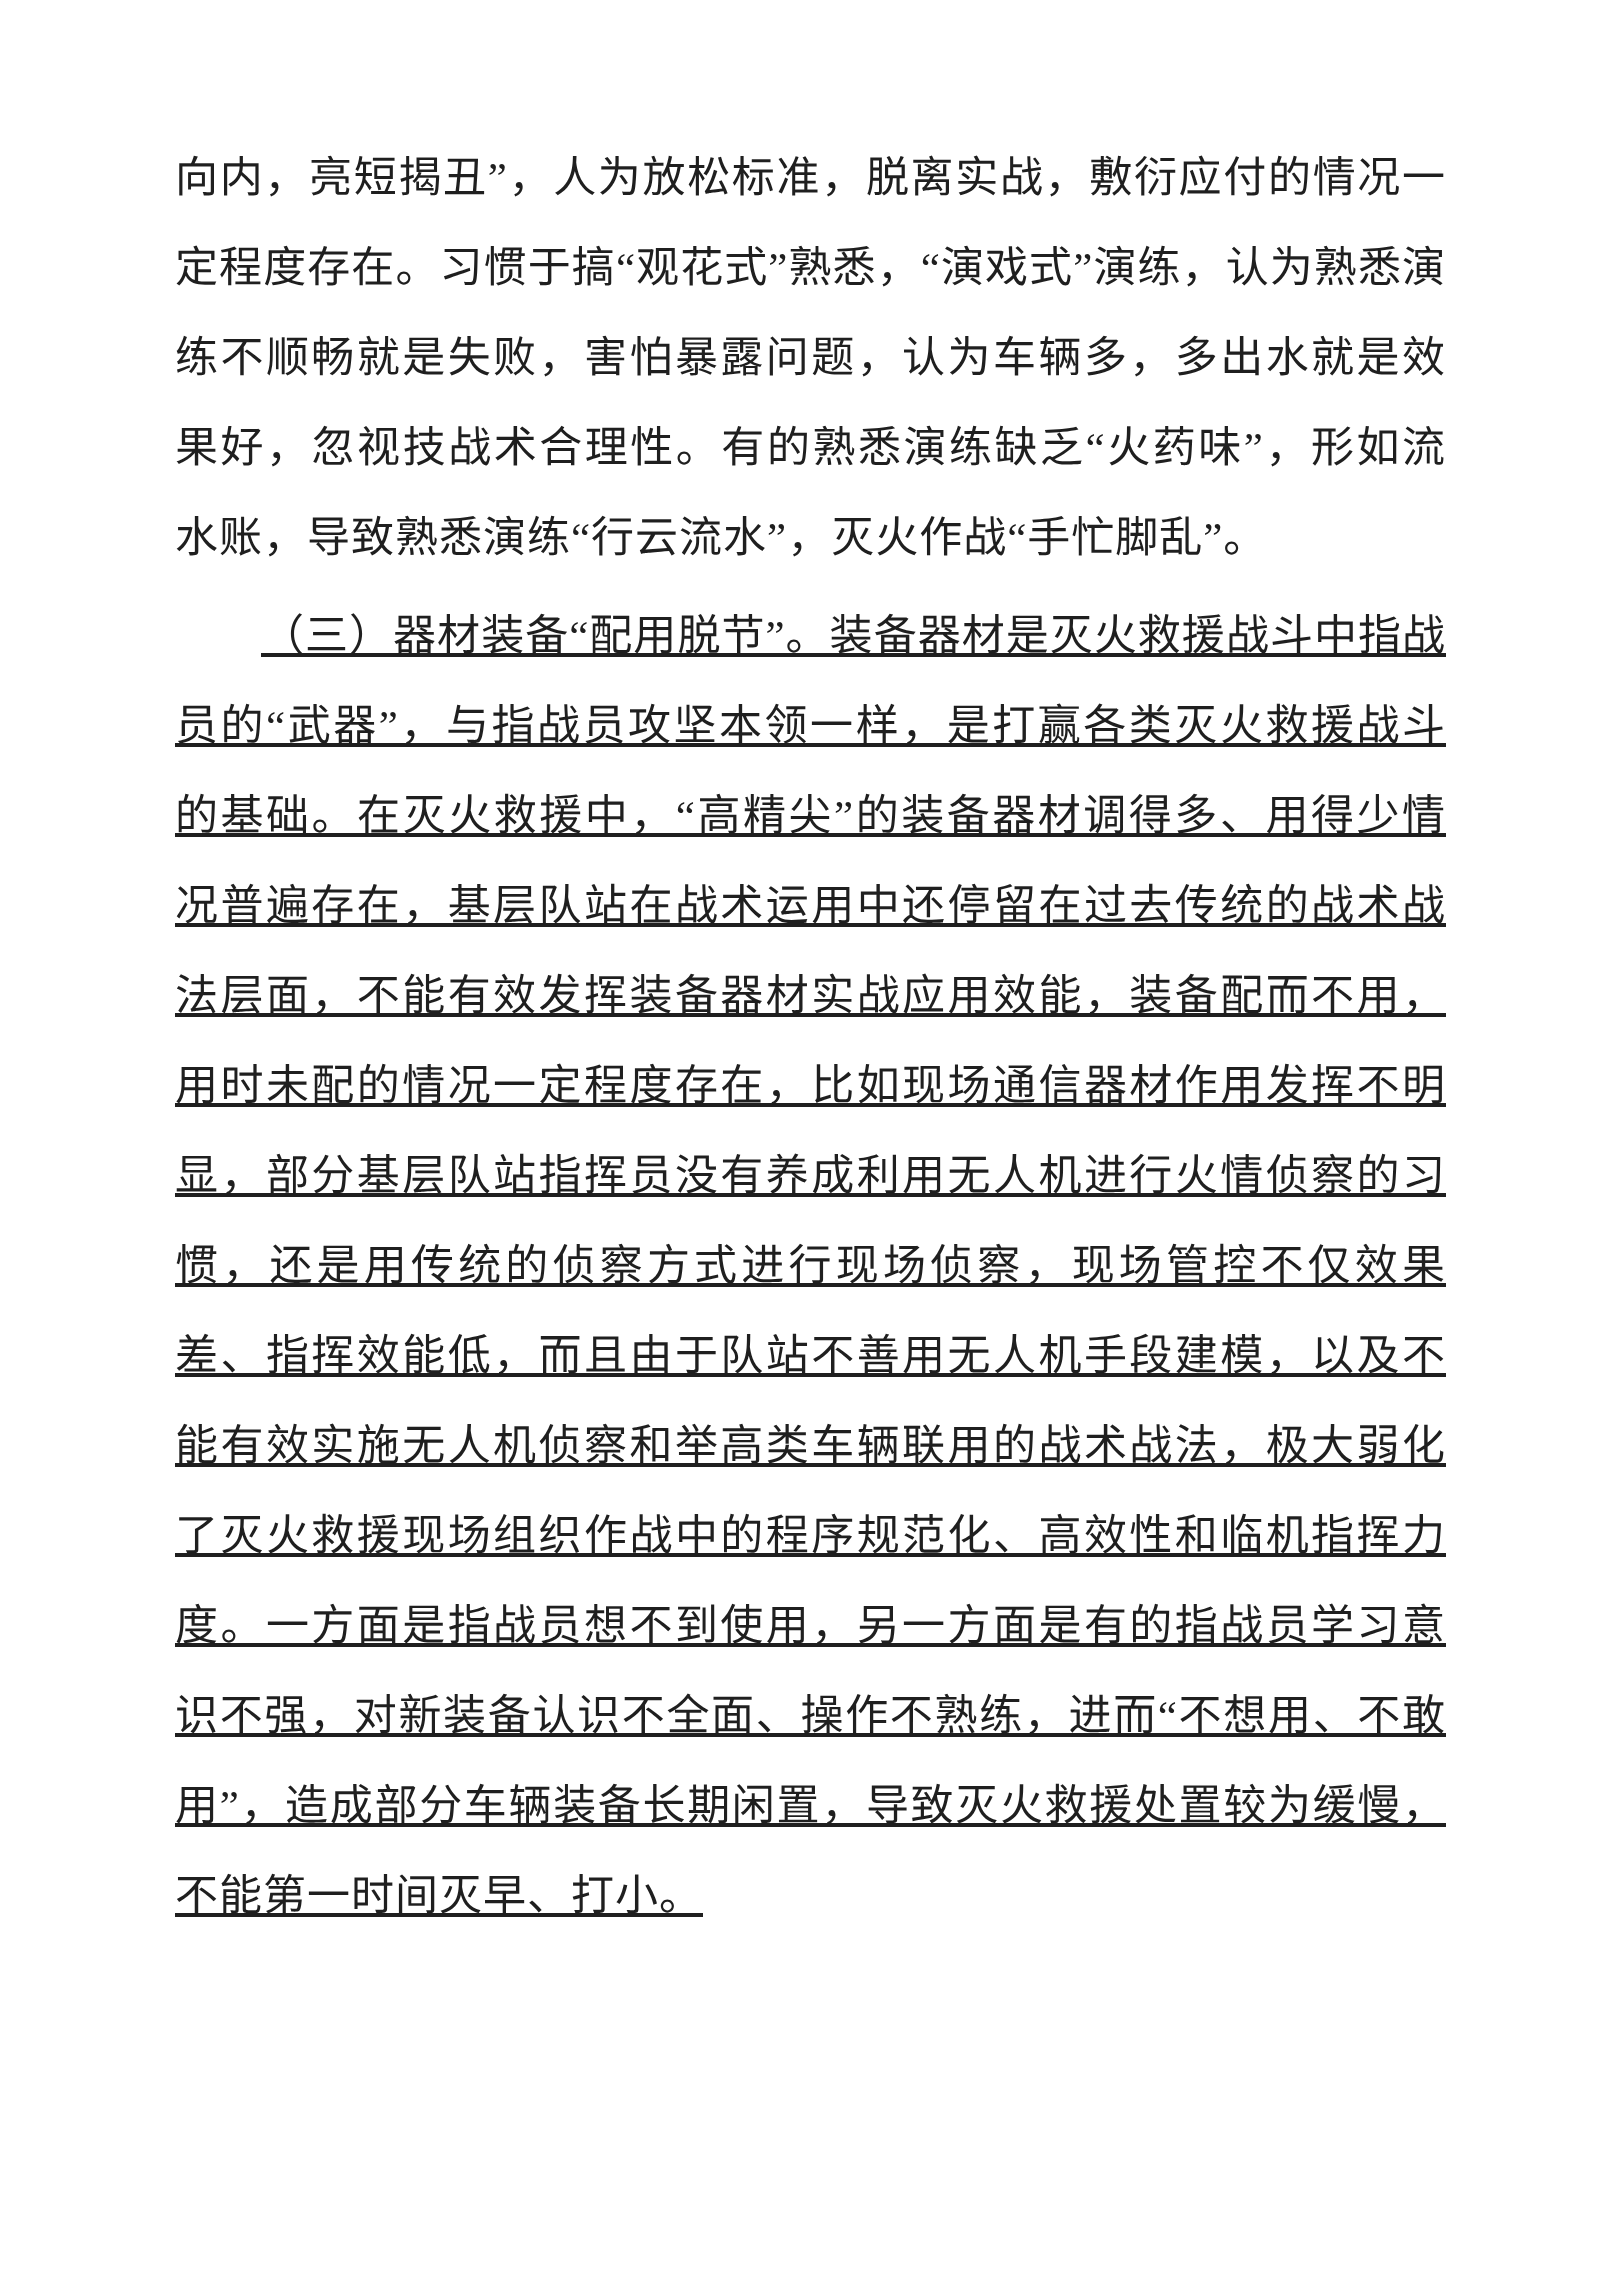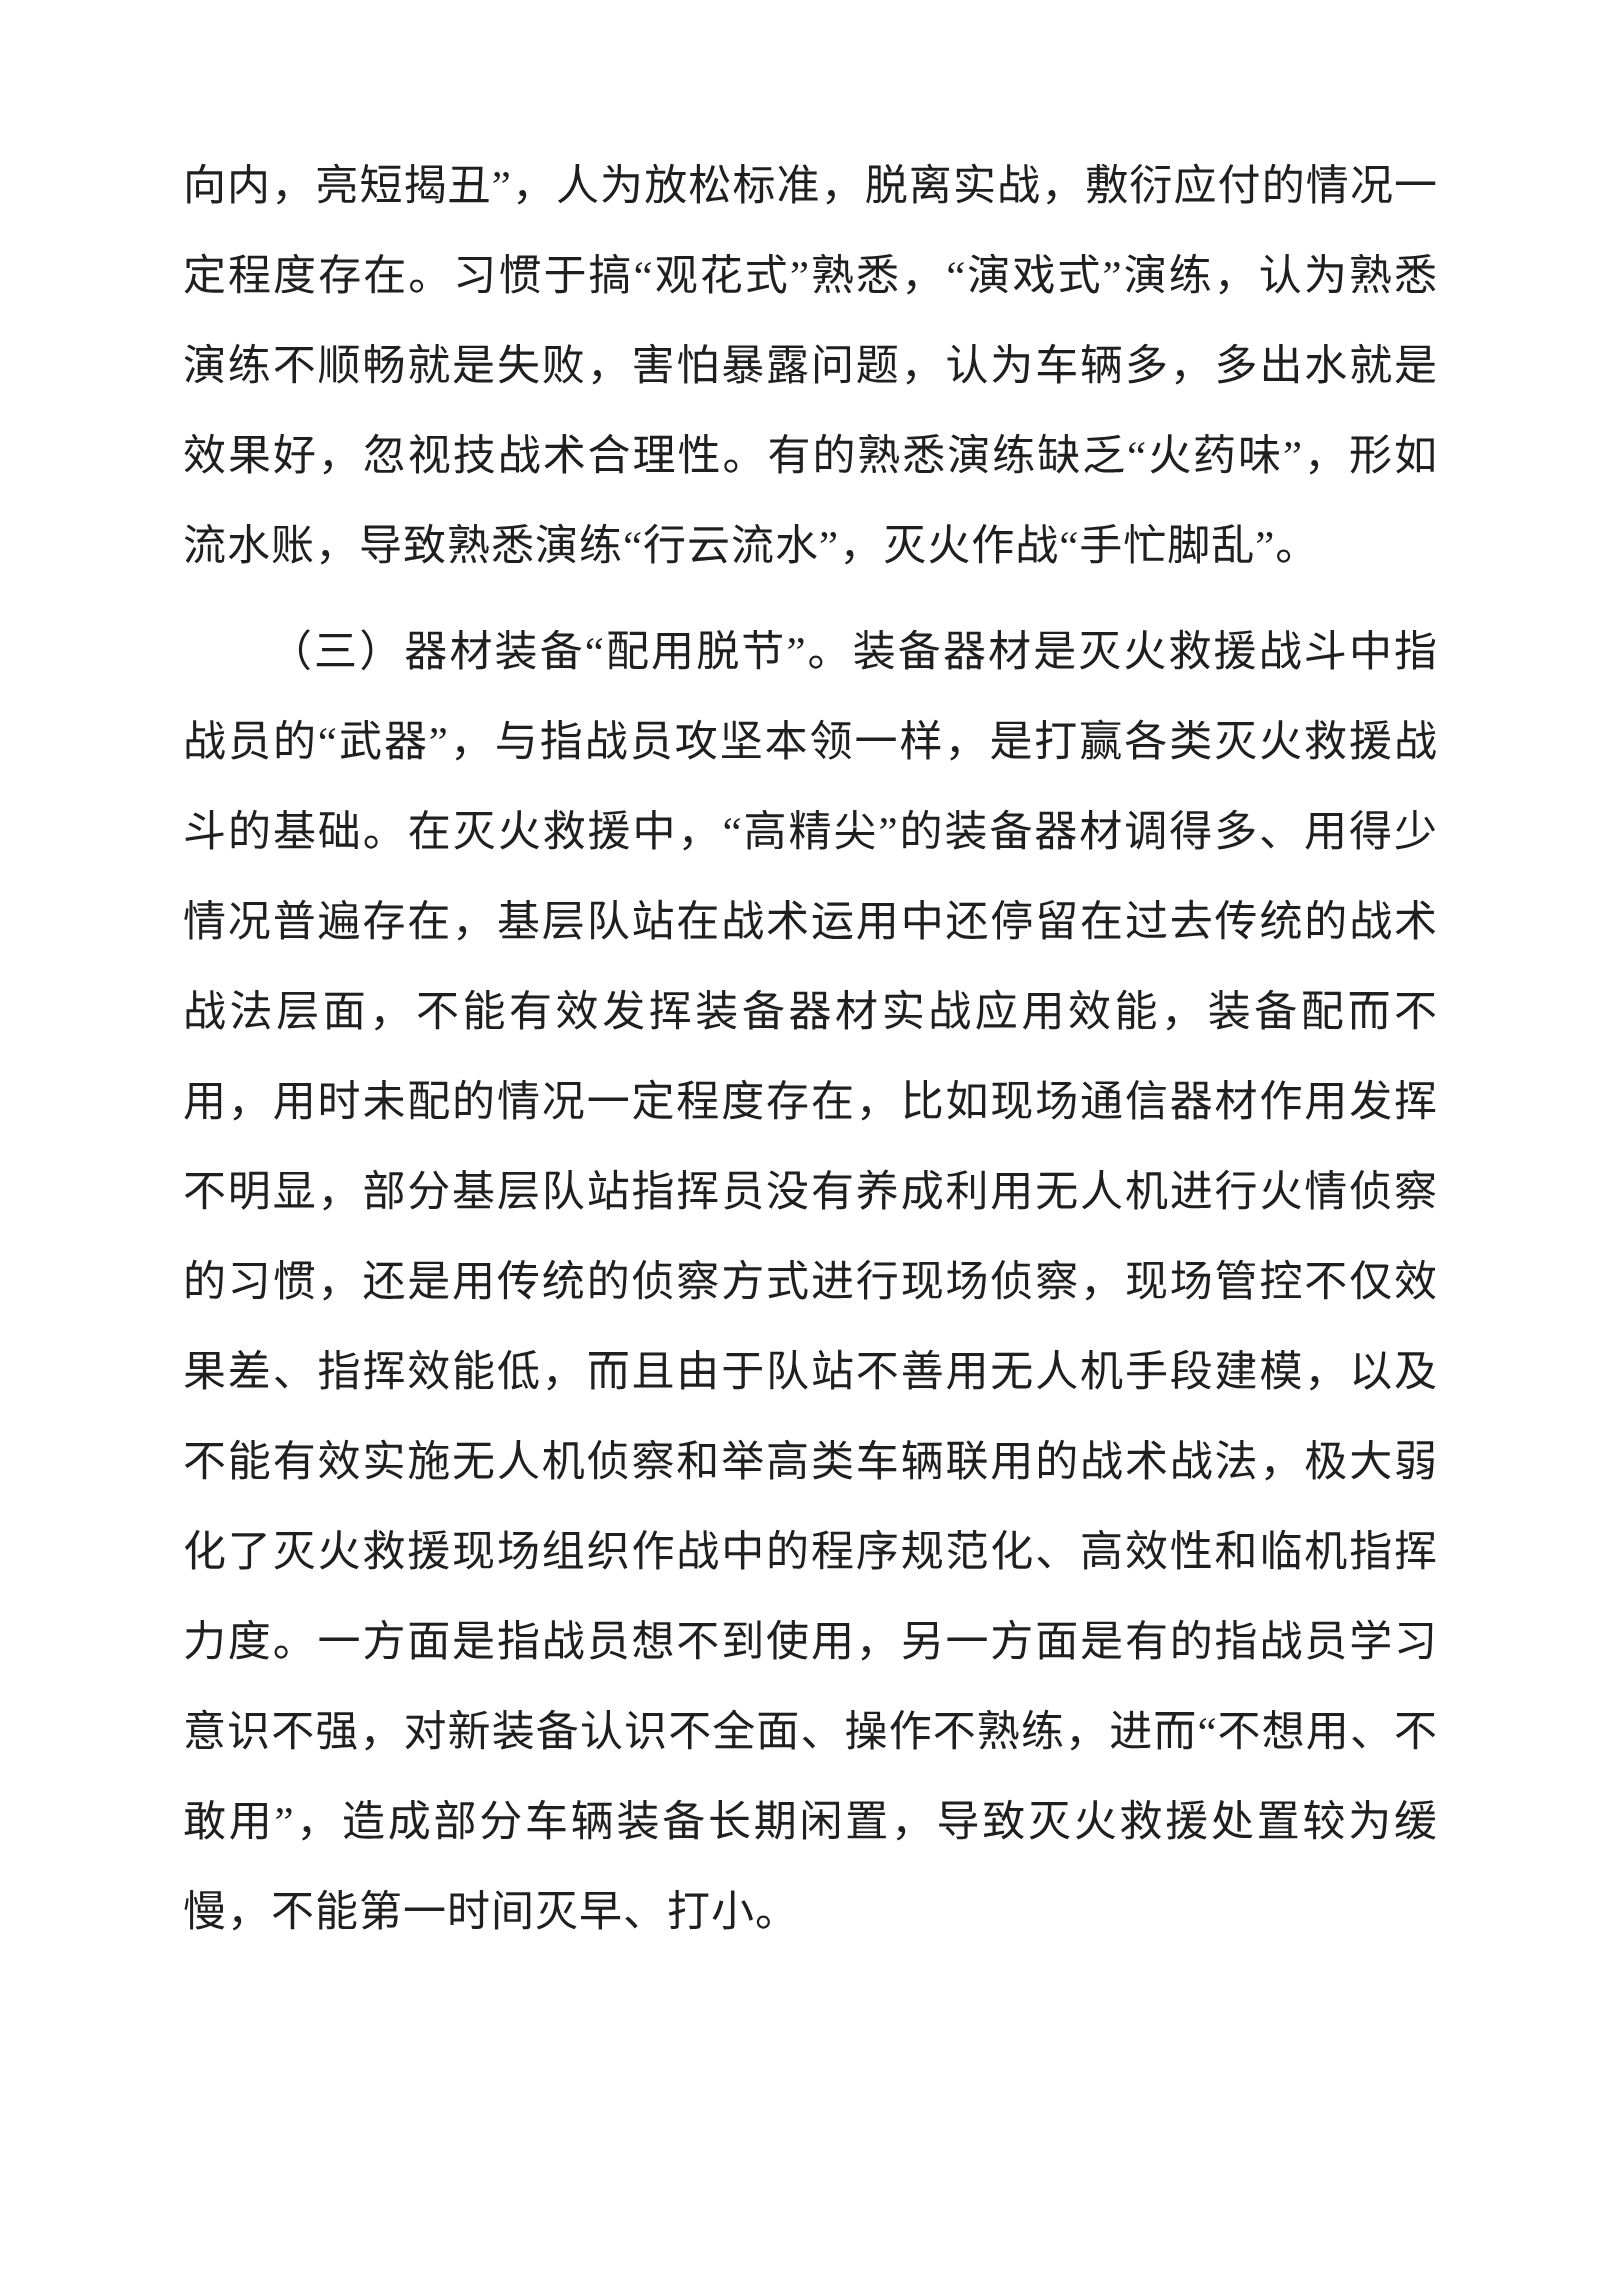--- a/index.html
+++ b/index.html
@@ -13,30 +13,31 @@
     width: 1621px;
     min-height: 2293px;
     box-sizing: border-box;
     margin: 0 auto;
     background: #ffffff;
     padding: 125px 167px 118px 167px;
     font-family: "Liberation Serif", "DejaVu Serif", serif;
     color: #1f1f1f;
   }
   .para {
-    margin: 16px;
+    margin: 8px;
     font-size: 43px;
     line-height: 90px;
     text-align: justify;
     letter-spacing: 1px;
     word-break: break-all;
     overflow-wrap: anywhere;
   }
   .para.indent {
     text-indent: 2em;
+    text-decoration: underline;
   }
   .para.no-indent {
     text-indent: 0;
   }
 </style>
 </head>
 <body>
 
 <div class="page">
   <p class="para no-indent">向内，亮短揭丑”，人为放松标准，脱离实战，敷衍应付的情况一定程度存在。习惯于搞“观花式”熟悉，“演戏式”演练，认为熟悉演练不顺畅就是失败，害怕暴露问题，认为车辆多，多出水就是效果好，忽视技战术合理性。有的熟悉演练缺乏“火药味”，形如流水账，导致熟悉演练“行云流水”，灭火作战“手忙脚乱”。</p>

